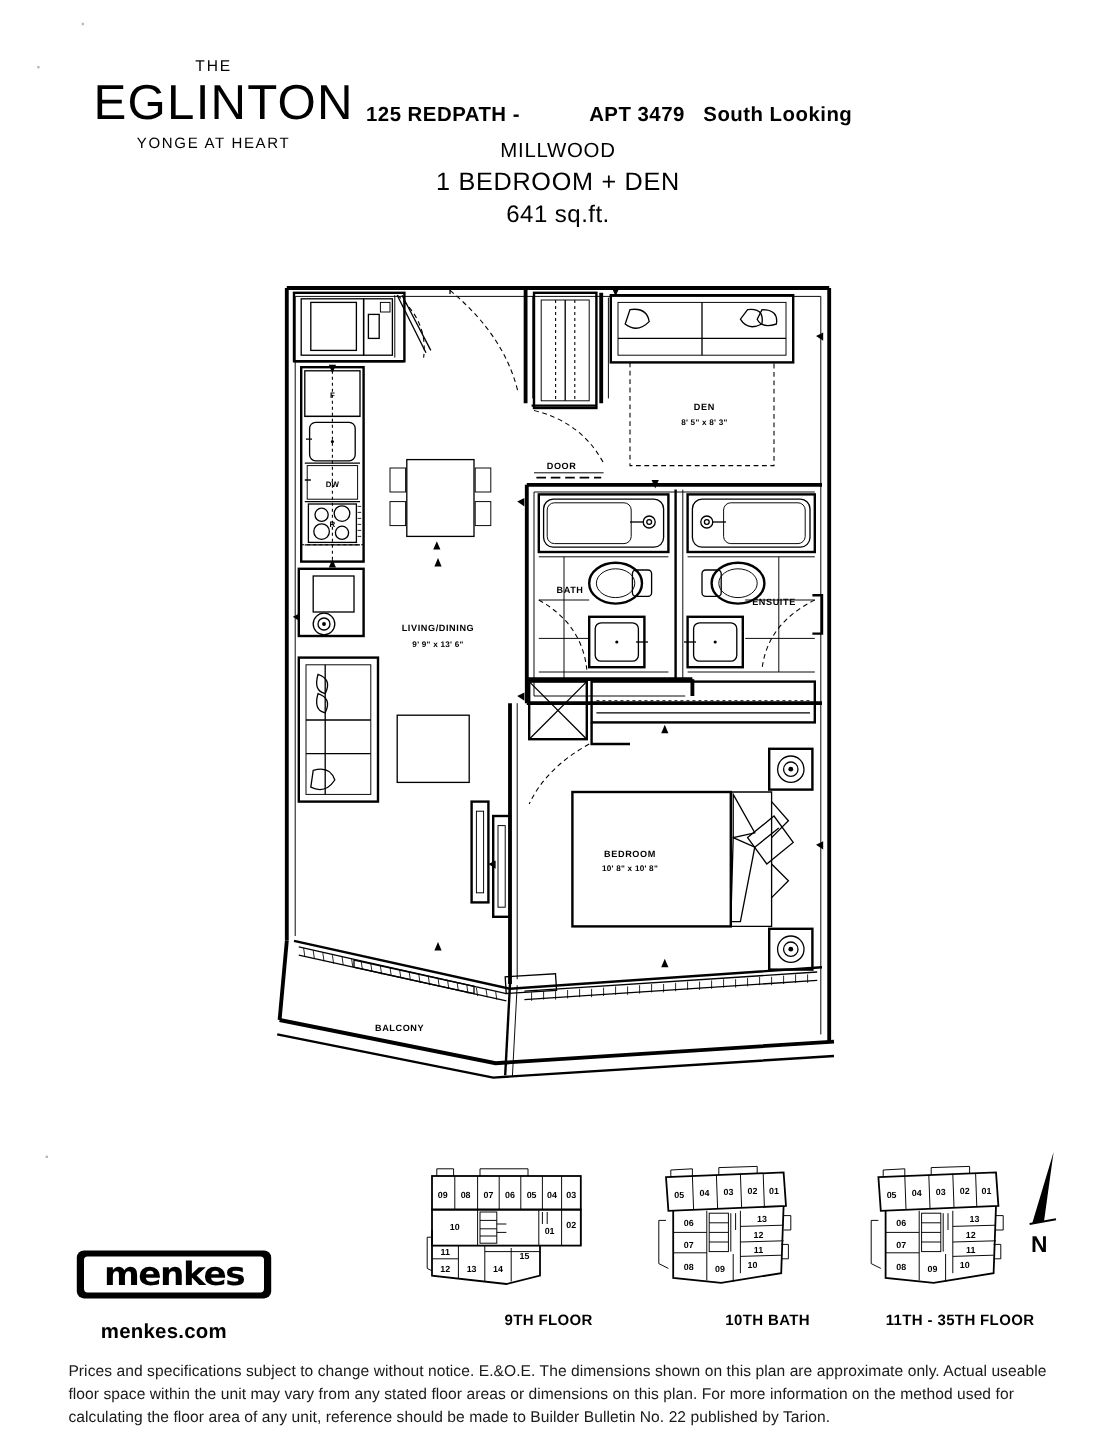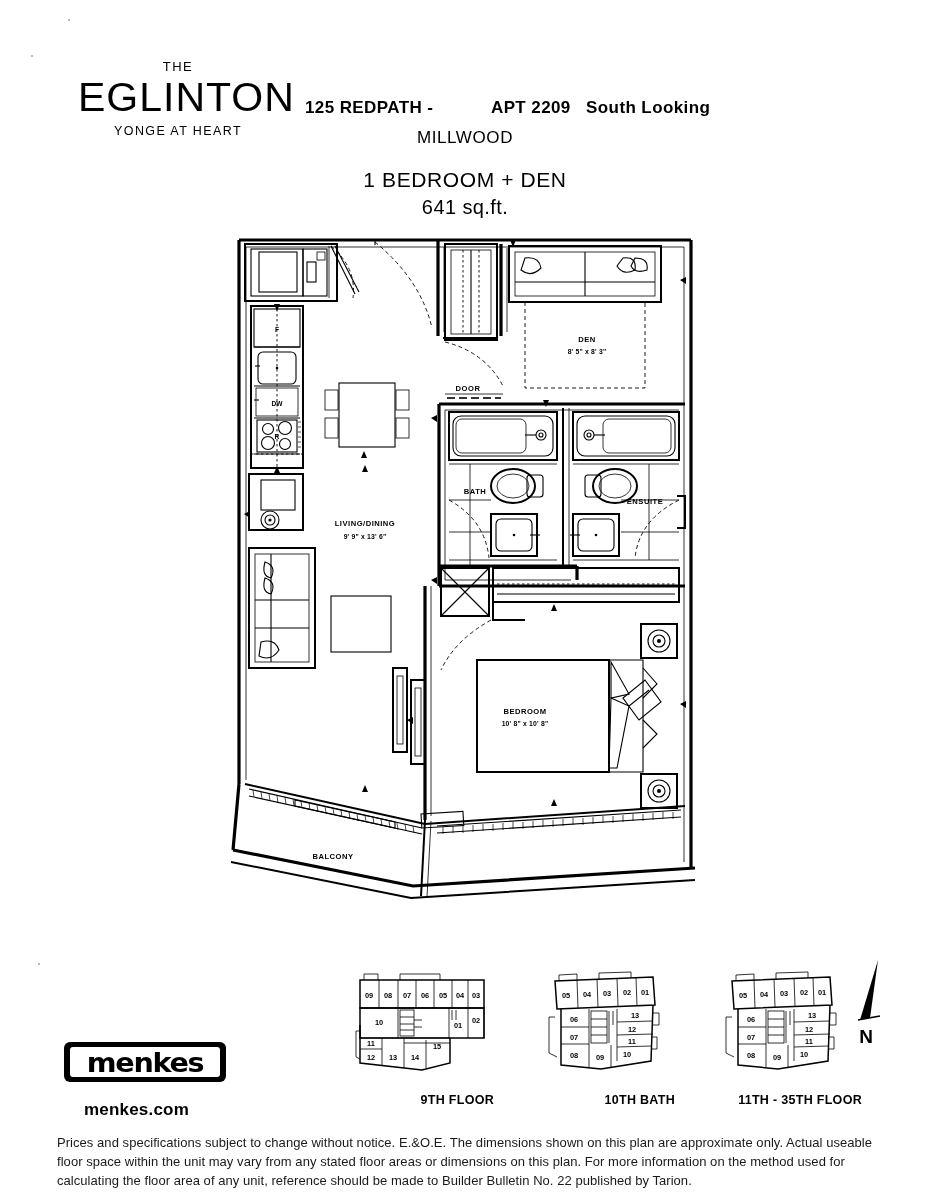--- a/index.html
+++ b/index.html
@@ -13,21 +13,21 @@
     height: 1200px;
     position: relative;
     overflow: hidden;
     font-family: "Liberation Sans", sans-serif;
     color: #000000;
   }
 
   
   .header {
     position: absolute;
-    left: 0; top: 12px;
+    left: 0; top: 0;
     width: 920px;
     height: 215px;
   }
   .brand {
     position: absolute;
     left: 78px; top: 48px;
     width: 200px;
     text-align: center;
   }
   .brand-the {
@@ -69,21 +69,20 @@
   }
   .suite-name {
     font-size: 17px;
     letter-spacing: 0.6px;
     line-height: 1.35;
   }
   .suite-type {
     font-size: 21px;
     letter-spacing: 0.6px;
     line-height: 1.35;
-    margin-top: 16px;
   }
   .suite-size {
     font-size: 20px;
     letter-spacing: 0.4px;
     line-height: 1.35;
   }
 
   
   .plan-wrap {
     position: absolute;
@@ -176,21 +175,21 @@
 
   <div class="brand">
     <div class="brand-the">THE</div>
     <div class="brand-name">EGLINTON</div>
     <div class="brand-tag">YONGE AT HEART</div>
   </div>
 
   <div class="addr-line">
     <span>125  REDPATH  -</span>
     <span class="gap"></span>
-    <span>APT 2209</span>
+    <span>APT 3479</span>
     &nbsp;
     <span>South Looking</span>
   </div>
 
   <div class="suite-block">
     <div class="suite-name">MILLWOOD</div>
     <div class="suite-type">1 BEDROOM   + DEN</div>
     <div class="suite-size">641 sq.ft.</div>
   </div>
 </div>

